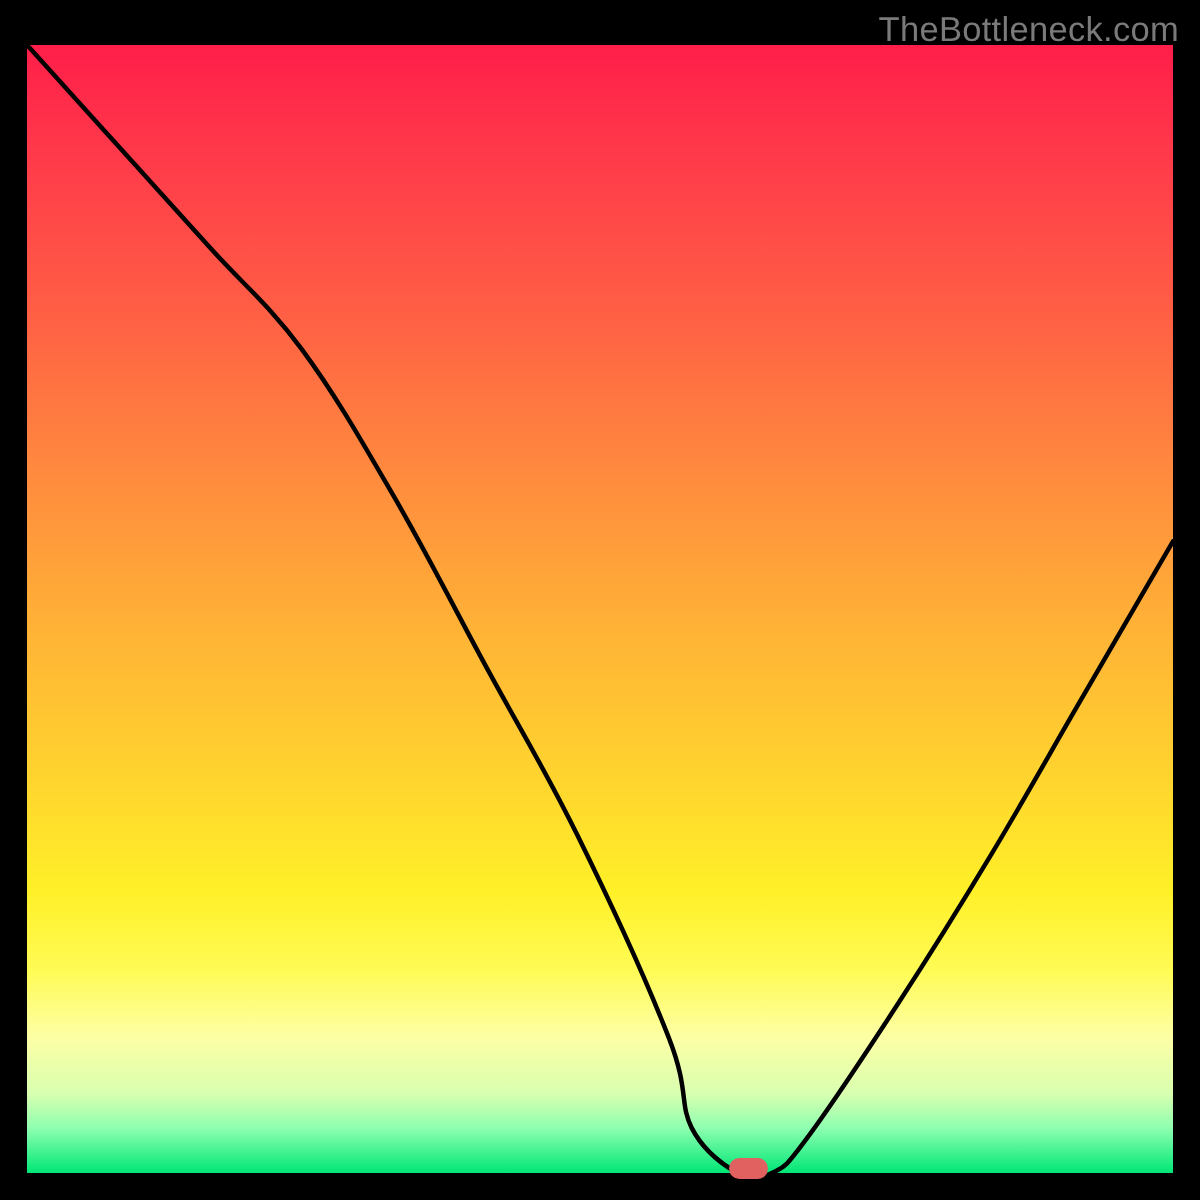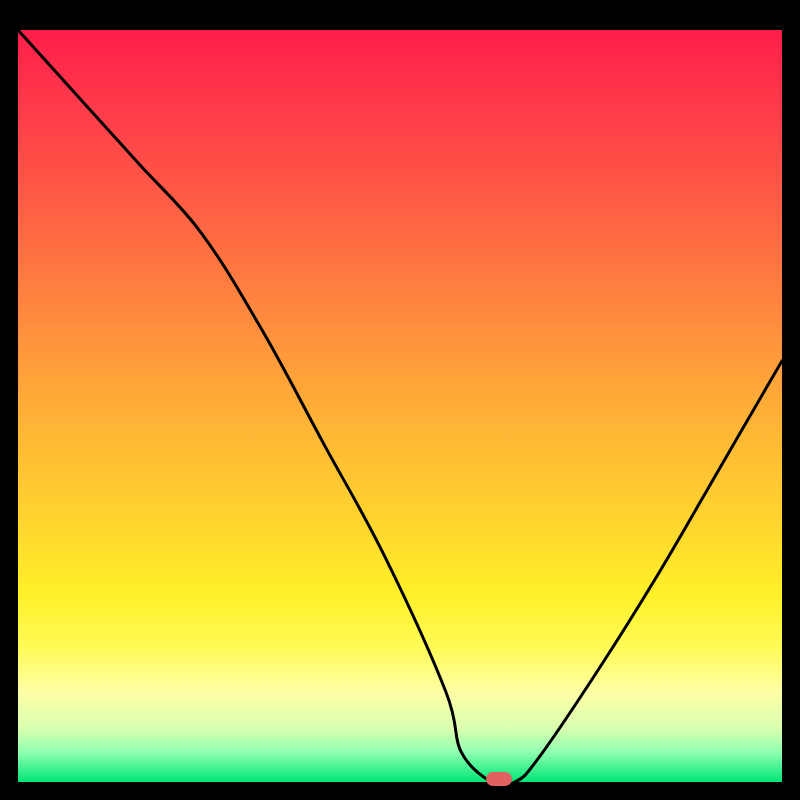--- a/index.html
+++ b/index.html
@@ -32,20 +32,21 @@
   .marker {
     position: absolute; width: 26px; height: 14px;
     background: #e16060; border-radius: 7px;
     transform: translate(-50%, -50%);
   }
 </style>
 </head>
 <body>
 
 <div class="outer">
+  <div class="watermark">TheBottleneck.com</div>
 
   <div class="plot-area">
     <div class="gradient-bg"></div>
 
     <svg class="curve-svg" viewBox="0 0 764 752" preserveAspectRatio="none">
       <path id="curve-path" fill="none" stroke="#000" stroke-width="3" stroke-linecap="round" stroke-linejoin="round" d="M 0 0 C 11.0016 12.18239999999999, 39.116800000000005 43.31519999999995, 61.120000000000005 67.67999999999995 C 83.1232 92.04479999999995, 100.23680000000002 110.99520000000001, 122.24000000000001 135.36 C 144.2432 159.72480000000002, 161.3568 173.26079999999996, 183.35999999999999 203.03999999999996 C 205.36319999999998 232.81919999999997, 222.47680000000003 262.8992, 244.48000000000002 300.8 C 266.4832 338.7008, 283.59680000000003 372.99199999999996, 305.6 413.59999999999997 C 327.6032 454.20799999999997, 344.7168 481.73119999999994, 366.71999999999997 526.4 C 388.72319999999996 571.0688, 414.088 626.5664, 427.84000000000003 661.76 C 441.59200000000004 696.9535999999999, 434.86879999999996 705.6768, 443.11999999999995 721.92 C 451.37119999999993 738.1632, 464.0536 746.5856, 473.68 752 C 483.3064 757.4144, 488.34880000000004 756.0608, 496.6 752 C 504.8512 747.9392, 504.39279999999997 749.744, 519.52 729.44 C 534.6472 709.1360000000001, 558.6368 673.0400000000001, 580.64 639.2 C 602.6432 605.36, 619.7568 577.9871999999999, 641.76 541.4399999999999 C 663.7632 504.89279999999997, 680.8768 474.06080000000003, 702.88 436.16 C 724.8832 398.2592, 752.9984 349.83039999999994, 764 330.87999999999994"></path>
     </svg>
 
     <div id="marker" class="marker" style="left: 481.32px; top: 749px; background: rgb(225, 96, 96);"></div>
   </div>

